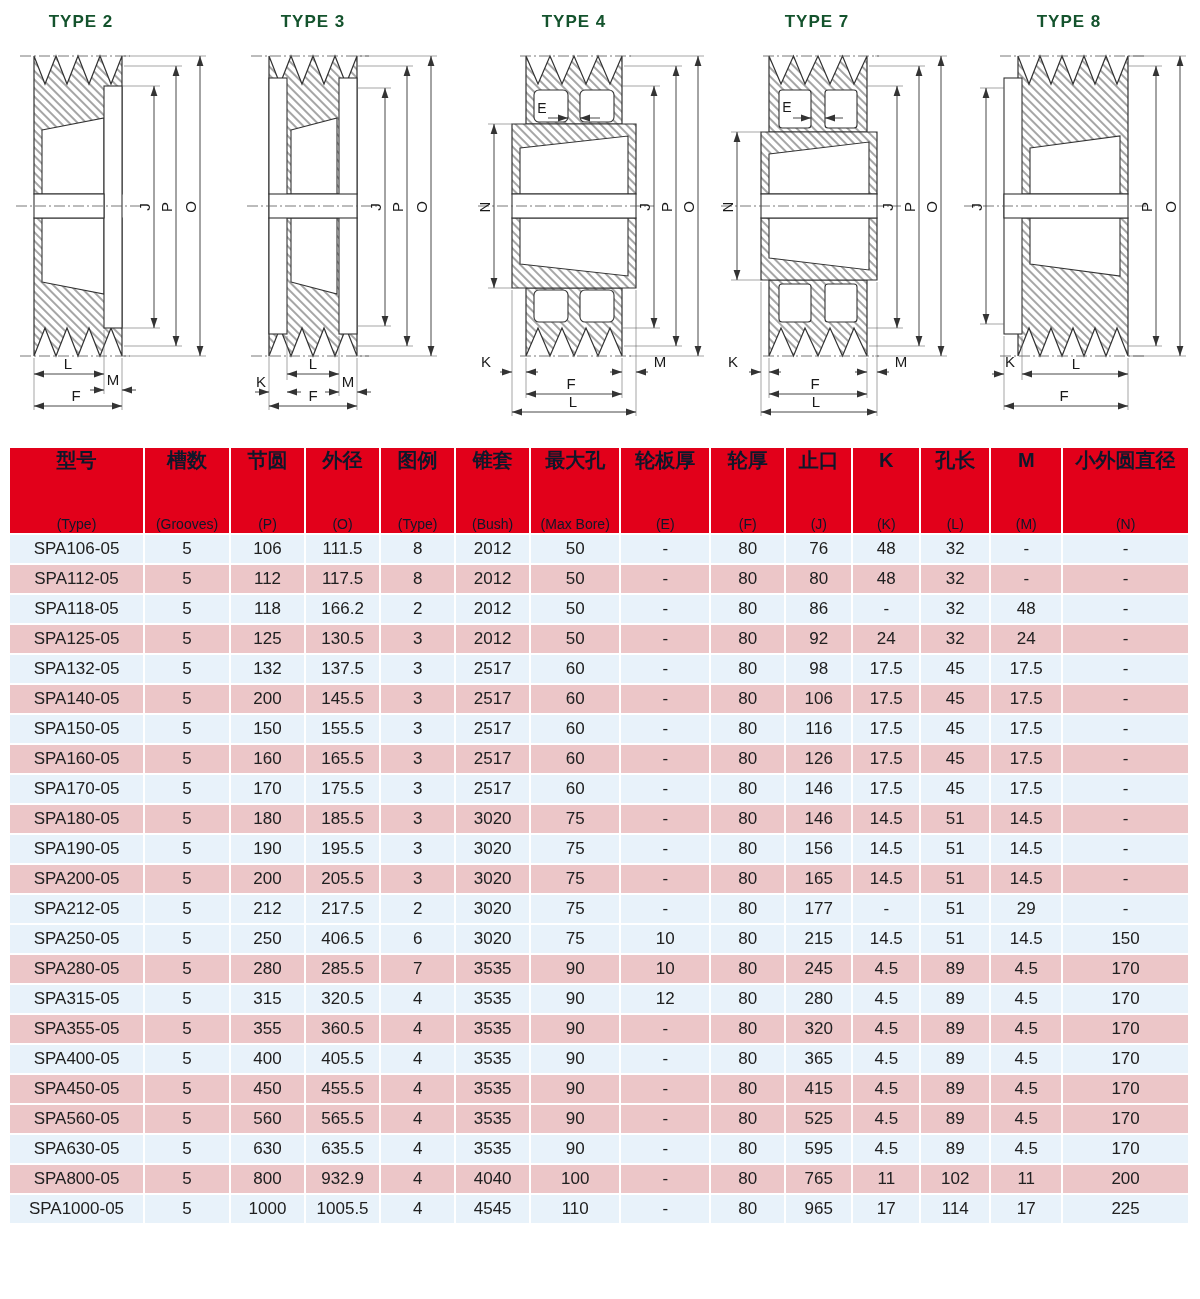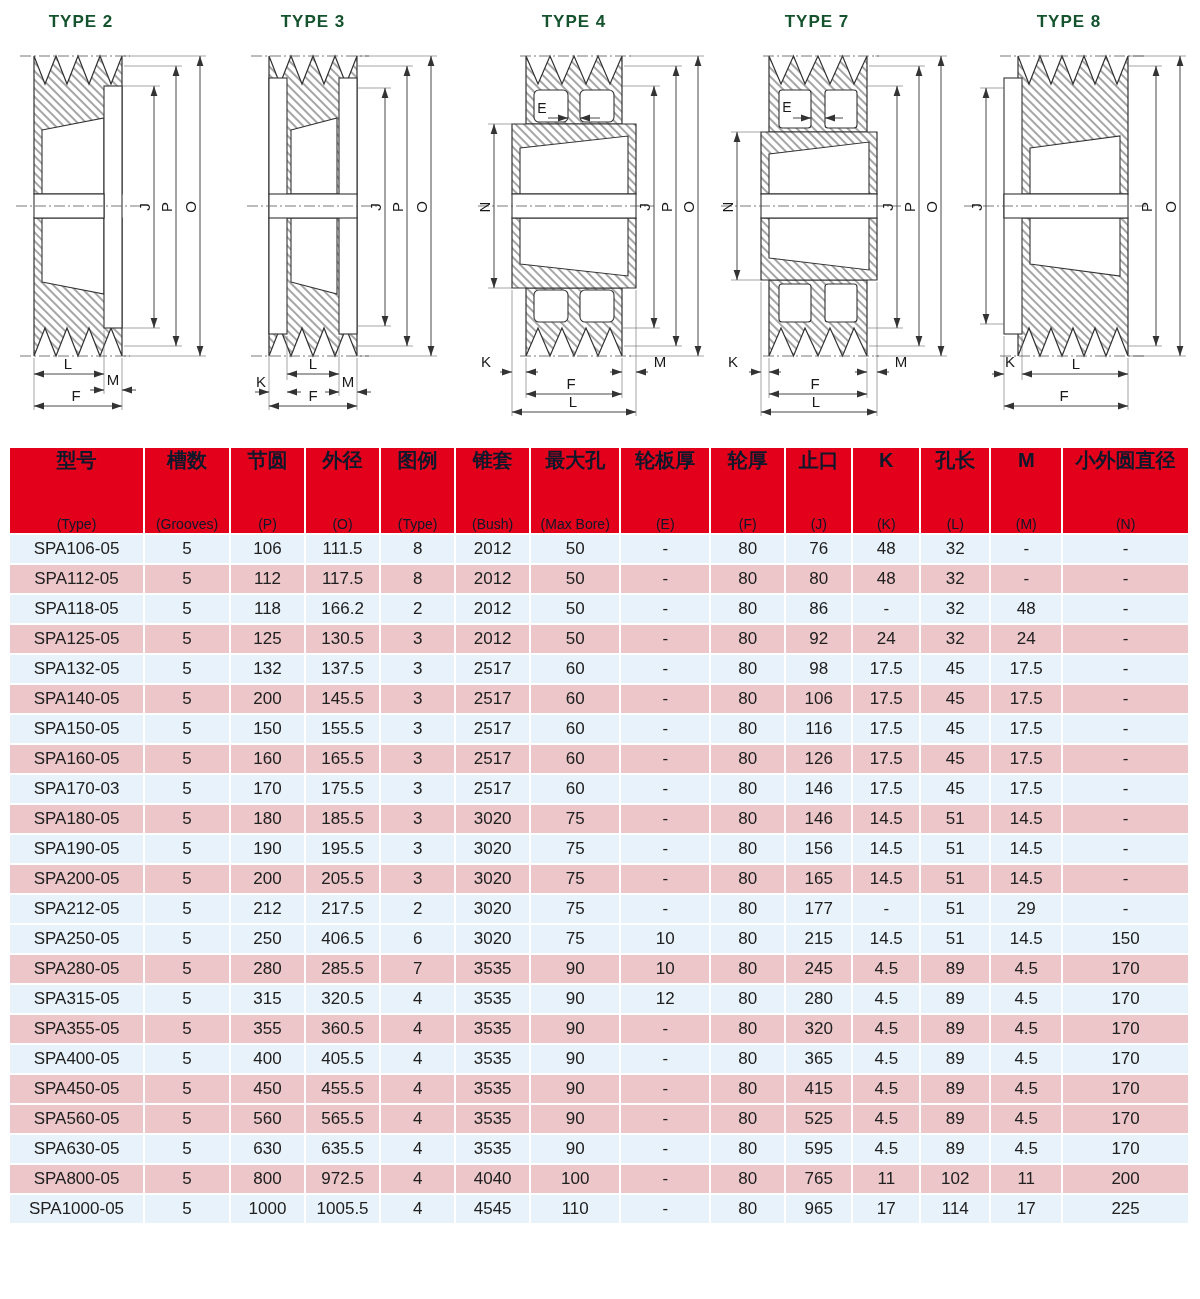--- a/index.html
+++ b/index.html
@@ -481,21 +481,21 @@
           <td>60</td>
           <td>-</td>
           <td>80</td>
           <td>126</td>
           <td>17.5</td>
           <td>45</td>
           <td>17.5</td>
           <td>-</td>
         </tr>
         <tr class="row-blue">
-          <td>SPA170-03</td>
+          <td>SPA170-05</td>
           <td>5</td>
           <td>170</td>
           <td>175.5</td>
           <td>3</td>
           <td>2517</td>
           <td>60</td>
           <td>-</td>
           <td>80</td>
           <td>146</td>
           <td>17.5</td>
@@ -692,21 +692,21 @@
           <td>595</td>
           <td>4.5</td>
           <td>89</td>
           <td>4.5</td>
           <td>170</td>
         </tr>
         <tr class="row-pink">
           <td>SPA800-05</td>
           <td>5</td>
           <td>800</td>
-          <td>972.5</td>
+          <td>932.9</td>
           <td>4</td>
           <td>4040</td>
           <td>100</td>
           <td>-</td>
           <td>80</td>
           <td>765</td>
           <td>11</td>
           <td>102</td>
           <td>11</td>
           <td>200</td>

